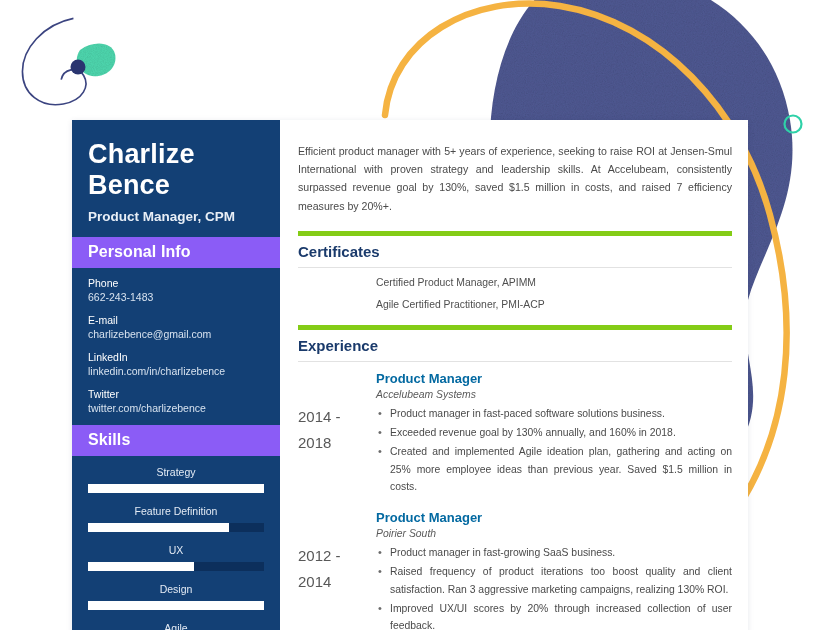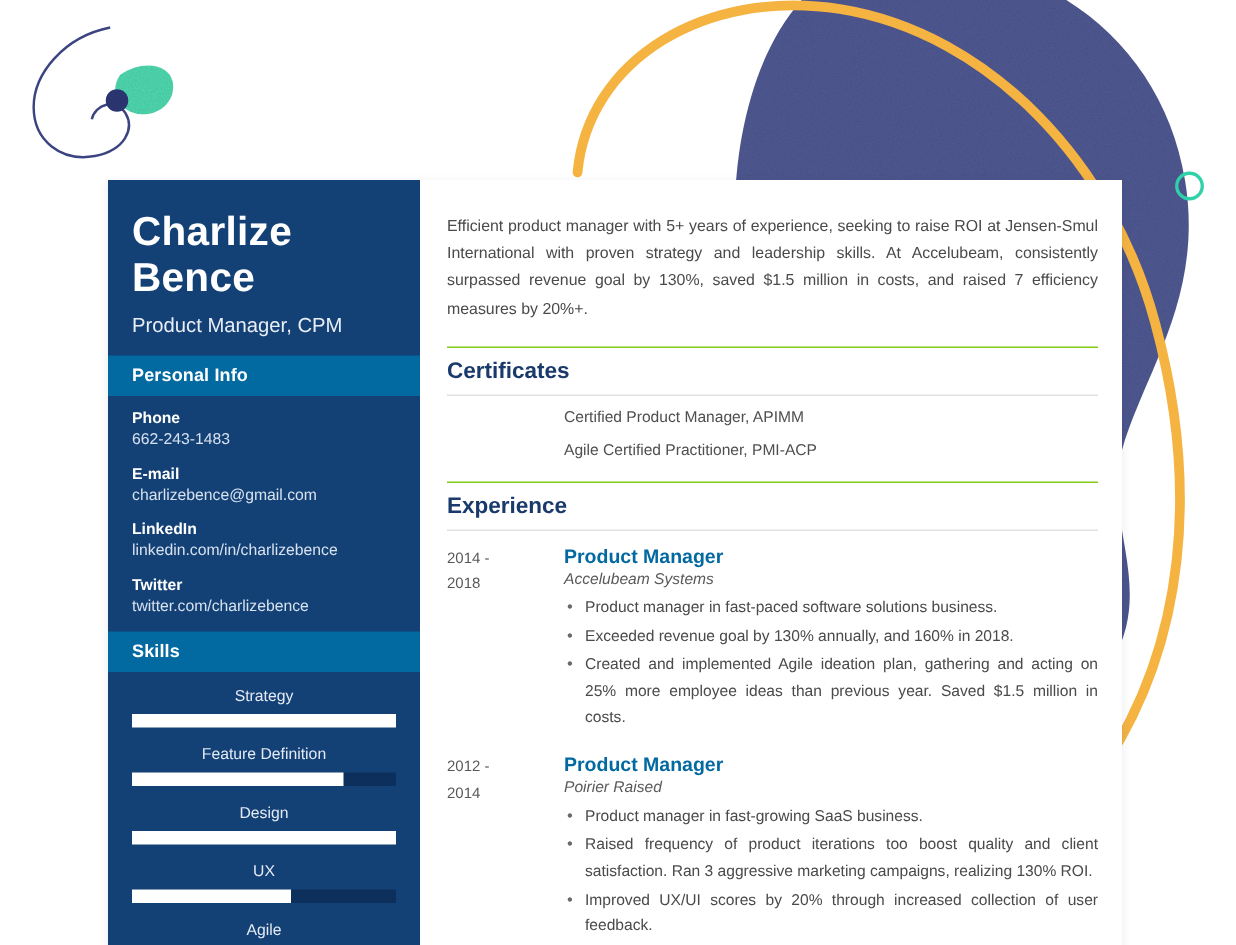--- a/index.html
+++ b/index.html
@@ -51,37 +51,37 @@
     font-weight: bold;
     line-height: 1.16;
     letter-spacing: .2px;
     padding: 19px 16px 0 16px;
     color: #ffffff;
   }
   .sb-title {
     font-size: 13.5px;
     padding: 7px 16px 13px 16px;
     color: #e8eef6;
-    font-weight: normal;
+    font-weight: bold;
   }
   .sb-section {
-    background: #0369a1;
-    font-size: 12px;
+    background: #8b5cf6;
+    font-size: 16px;
     font-weight: bold;
     color: #ffffff;
     padding: 6px 16px 7px 16px;
     letter-spacing: .1px;
   }
   .sb-body {
     padding: 9px 16px 0 16px;
   }
   .contact-item { margin-bottom: 11px; }
   .contact-label {
     font-size: 10.5px;
-    font-weight: bold;
+    font-weight: normal;
     color: #ffffff;
     margin-bottom: 2px;
   }
   .contact-value {
     font-size: 10.5px;
     color: #d7e2ef;
     word-break: break-all;
   }
   .skills-body { padding: 10px 16px 0 16px; }
   .skill { margin-bottom: 12px; text-align: center; }
@@ -111,45 +111,46 @@
     font-size: 10.6px;
     line-height: 1.72;
     color: #4a4a4a;
     text-align: justify;
     margin: 0 0 16px 0;
   }
   .sec-head {
     font-size: 15px;
     font-weight: bold;
     color: #1a3a6b;
-    border-top: 1px solid #84cc16;
+    border-top: 5px solid #84cc16;
     padding-top: 7px;
     margin-bottom: 7px;
   }
   .sec-rule {
     border-top: 1px solid #e2e2e2;
     margin-bottom: 9px;
   }
   .cert-list { padding: 0 0 4px 0; margin: 0; }
   .cert-item {
     font-size: 10.4px;
     color: #4f4f4f;
     padding-left: 78px;
     margin-bottom: 11px;
   }
   .job {
     display: flex;
     margin-bottom: 13px;
   }
   .job-dates {
     flex: 0 0 78px;
-    font-size: 10px;
+    font-size: 15px;
     color: #585858;
     line-height: 1.75;
     padding-top: 1px;
+    margin-top: 32px;
   }
   .job-body { flex: 1 1 auto; min-width: 0; }
   .job-role {
     font-size: 13px;
     font-weight: bold;
     color: #0369a1;
     margin-bottom: 3px;
   }
   .job-company {
     font-size: 10.4px;
@@ -253,29 +254,29 @@
           <div class="skill-fill" style="width: 100%;"></div>
         </div>
       </div>
       <div class="skill">
         <div class="skill-name">Feature Definition</div>
         <div class="skill-track">
           <div class="skill-fill" style="width: 80%;"></div>
         </div>
       </div>
       <div class="skill">
+        <div class="skill-name">UX</div>
+        <div class="skill-track">
+          <div class="skill-fill" style="width: 60%;"></div>
+        </div>
+      </div>
+      <div class="skill">
         <div class="skill-name">Design</div>
         <div class="skill-track">
           <div class="skill-fill" style="width: 100%;"></div>
-        </div>
-      </div>
-      <div class="skill">
-        <div class="skill-name">UX</div>
-        <div class="skill-track">
-          <div class="skill-fill" style="width: 60%;"></div>
         </div>
       </div>
       <div class="skill">
         <div class="skill-name">Agile</div>
 
       </div>
     </div>
   </aside>
 
   <section class="main">
@@ -303,21 +304,21 @@
           <li>Exceeded revenue goal by 130% annually, and 160% in 2018.</li>
           <li>Created and implemented Agile ideation plan, gathering and acting on 25% more employee ideas than previous year. Saved $1.5 million in costs.</li>
         </ul>
       </div>
     </div>
 
     <div class="job">
       <div class="job-dates">2012 -<br>2014</div>
       <div class="job-body">
         <div class="job-role">Product Manager</div>
-        <div class="job-company">Poirier Raised</div>
+        <div class="job-company">Poirier South</div>
         <ul class="bullets">
           <li>Product manager in fast-growing SaaS business.</li>
           <li>Raised frequency of product iterations too boost quality and client satisfaction. Ran 3 aggressive marketing campaigns, realizing 130% ROI.</li>
           <li>Improved UX/UI scores by 20% through increased collection of user feedback.</li>
         </ul>
       </div>
     </div>
 
   </section>
 </div>

